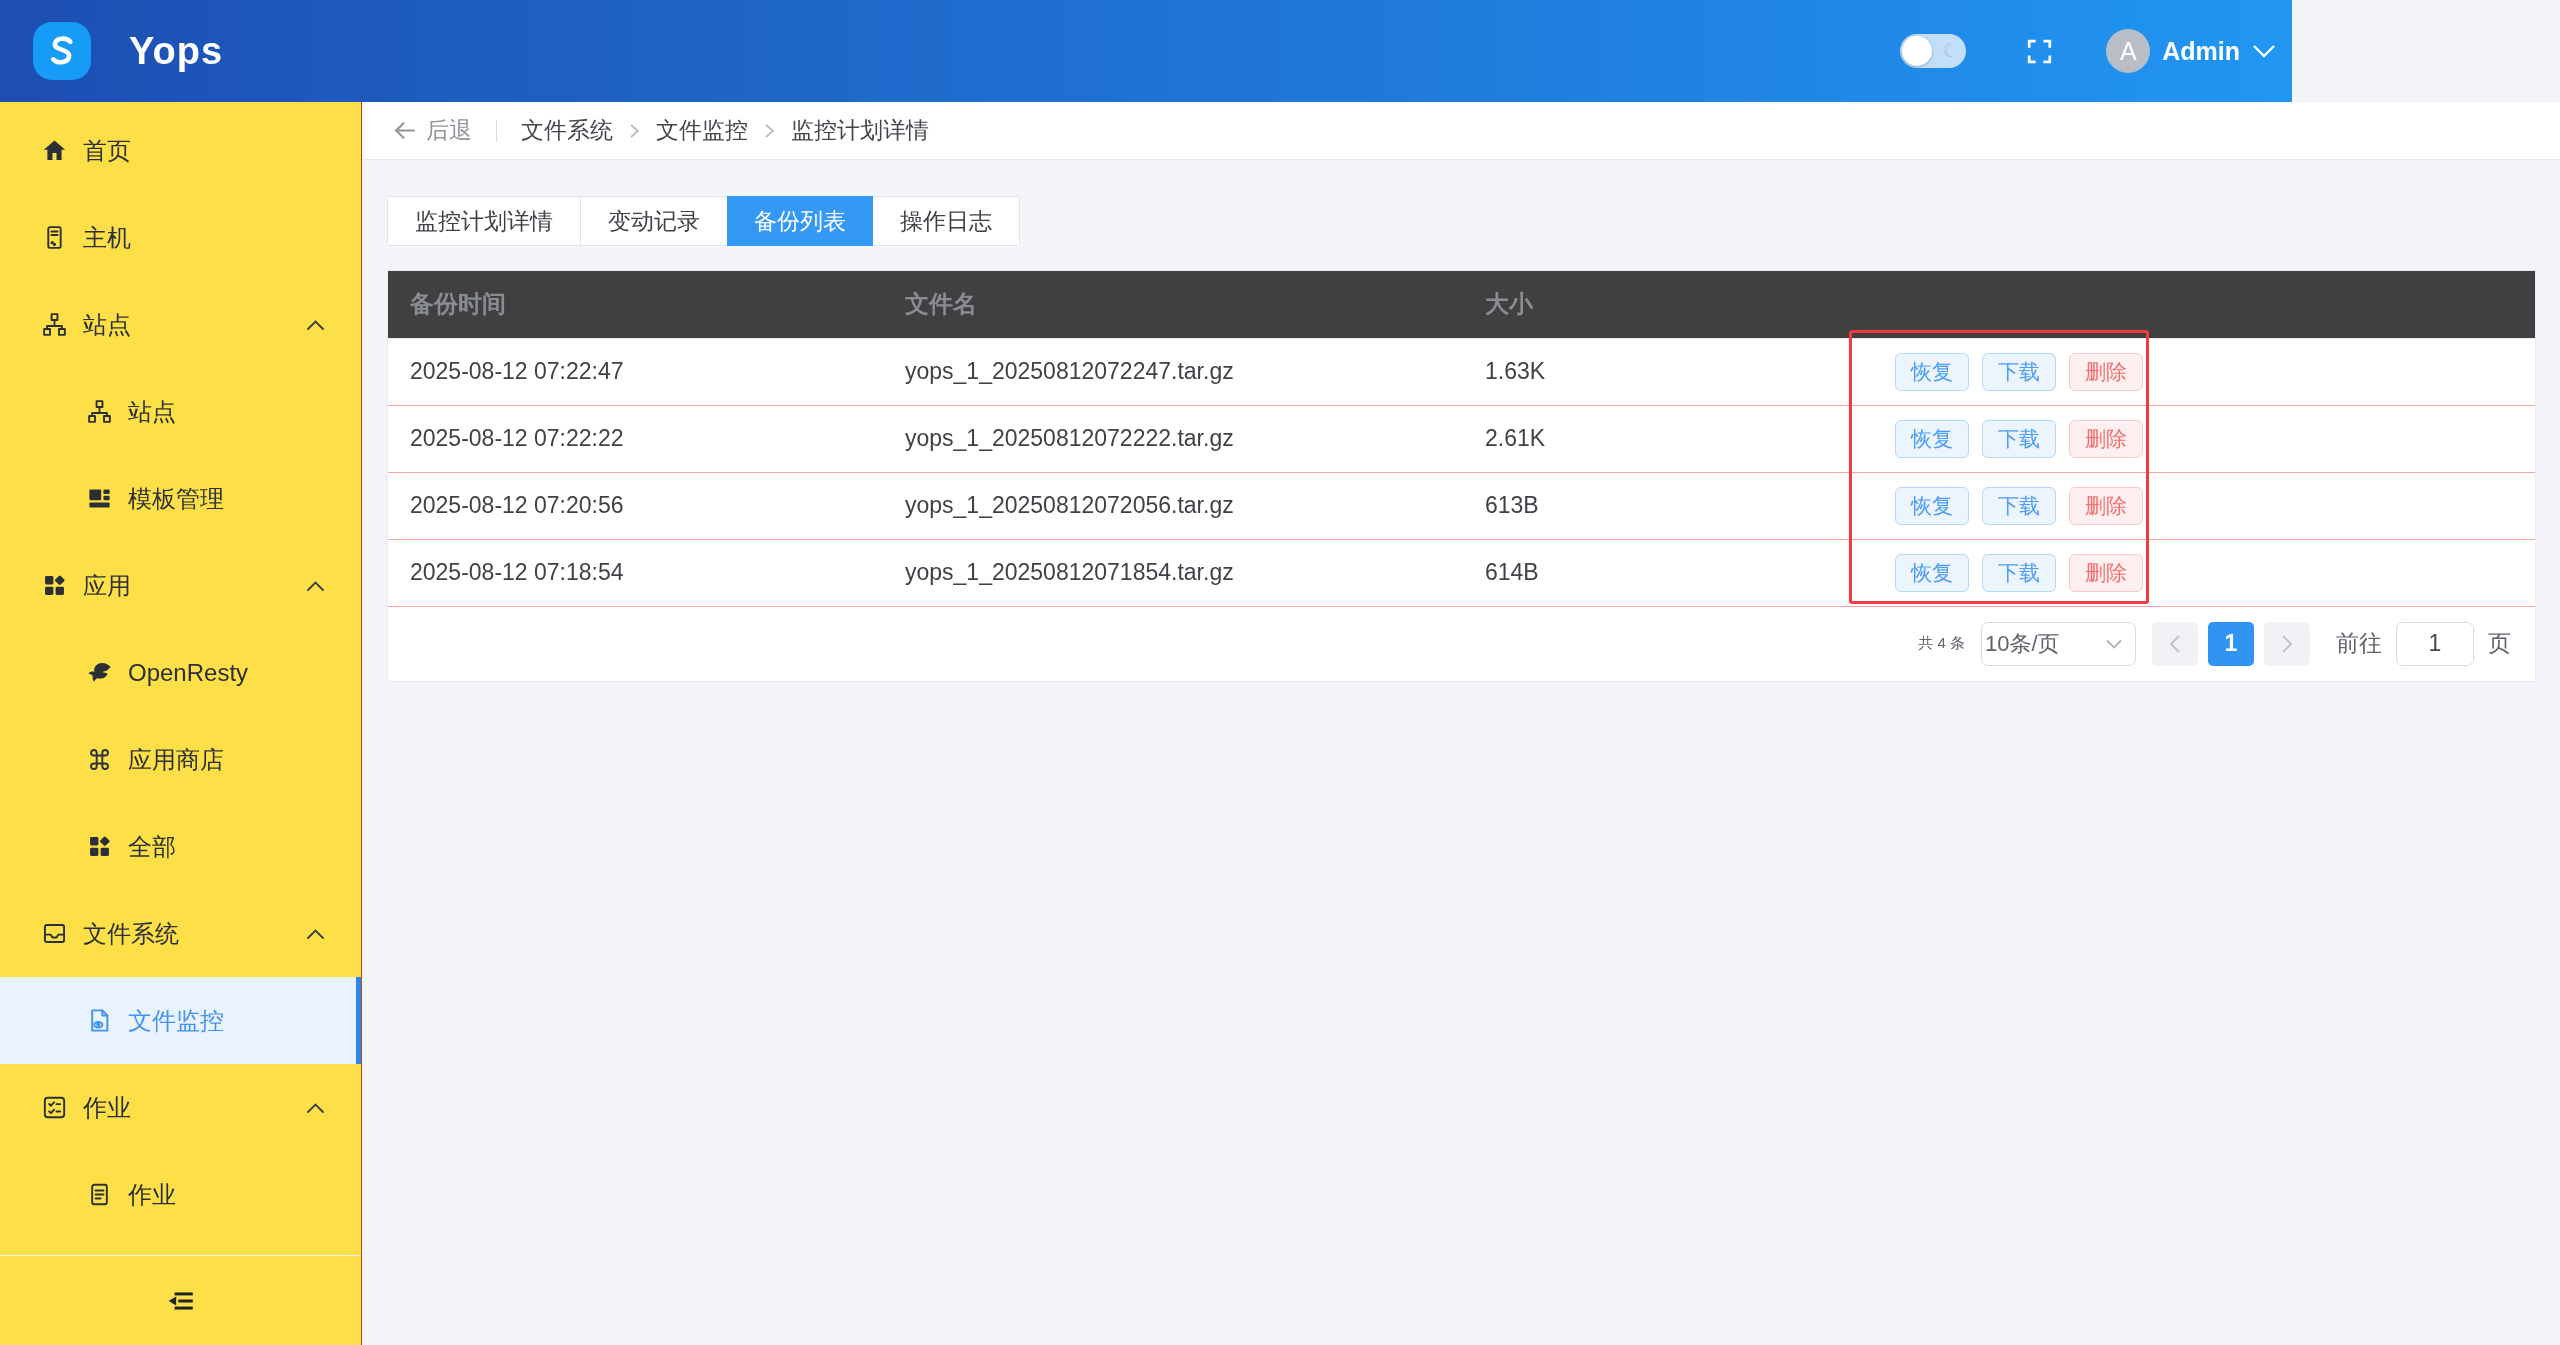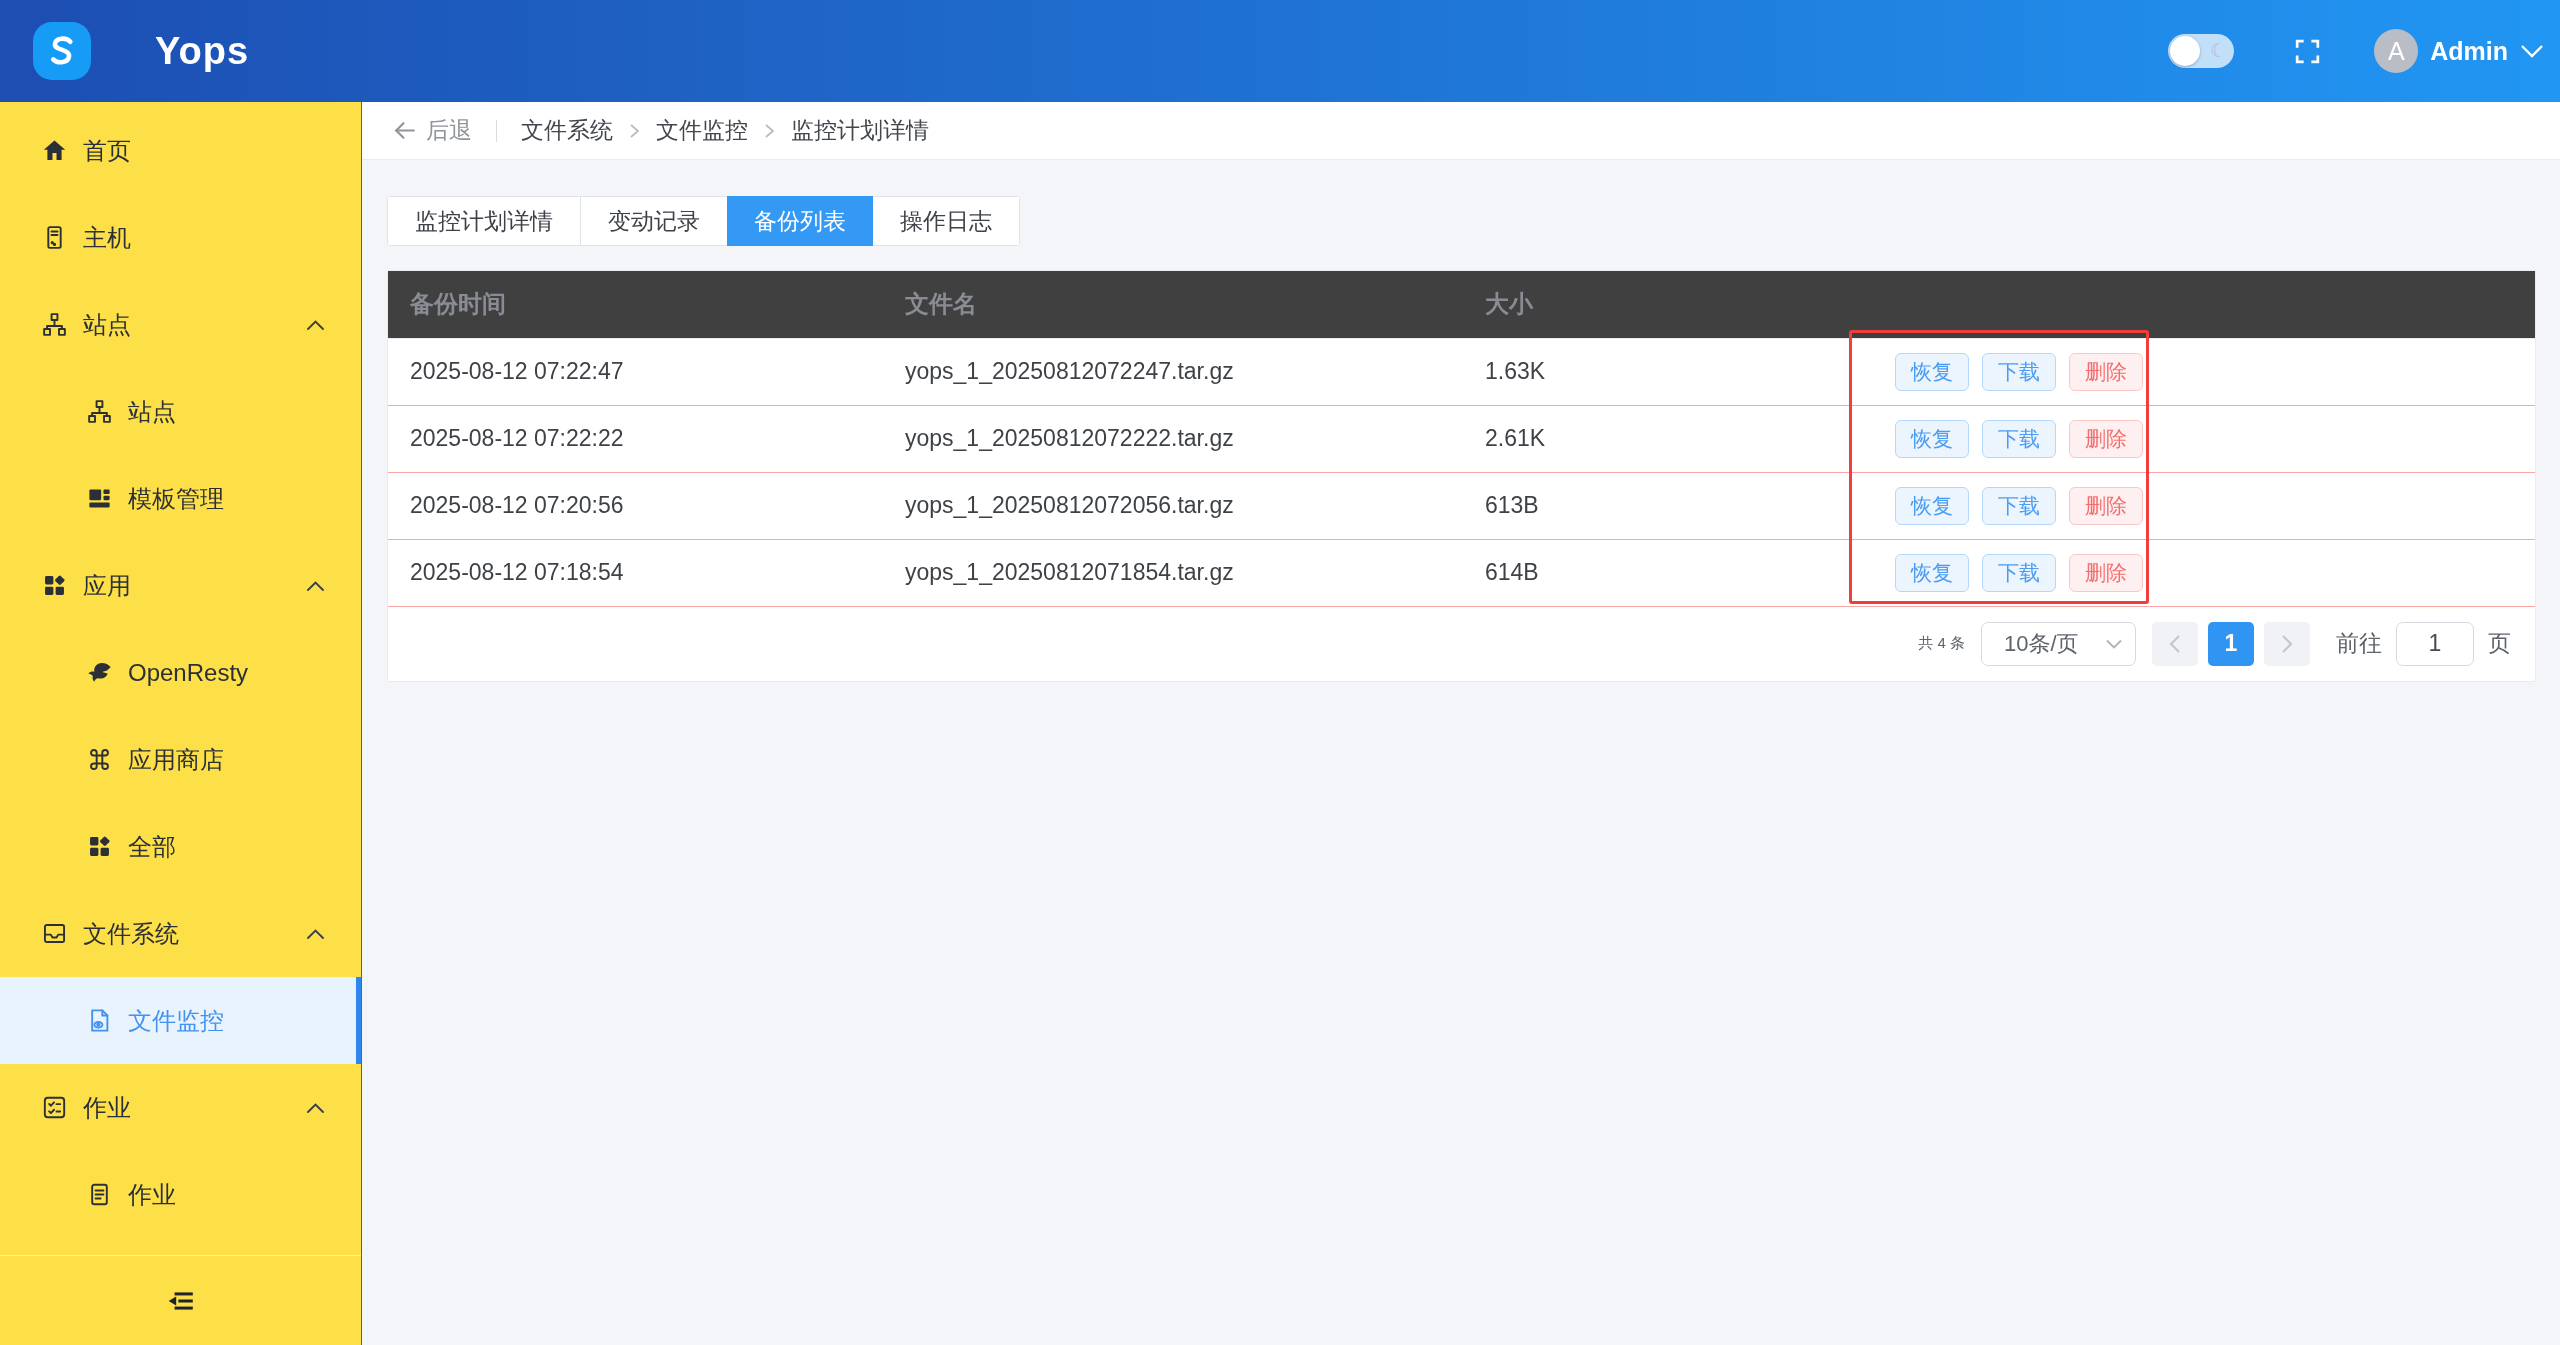--- a/index.html
+++ b/index.html
@@ -1,22 +1,22 @@
 <!DOCTYPE html>
 <html><head>
 <meta charset="utf-8">
 <style>
   * { margin:0; padding:0; box-sizing:border-box; }
   html,body { width:2560px; height:1345px; overflow:hidden;
     font-family:"Liberation Sans","DejaVu Sans",sans-serif; background:#f3f5f8; }
 
   
-  .header { position:absolute; left:0; top:0; width:2560px; height:102px;
+  .header { position:absolute; left:0; top:0; width:2292px; height:102px;
     background:linear-gradient(90deg,#1d4eb2 0%,#2196f3 100%);
-    display:flex; align-items:center; padding:0 16px 0 33px;gap:26px; }
+    display:flex; align-items:center; padding:0 16px 0 33px; }
   .logo-box { width:58px; height:58px; border-radius:19px; background:#169bf7;
     display:flex; align-items:center; justify-content:center; flex:0 0 auto; }
   .logo-box svg { width:40px; height:40px; }
   .app-title { color:#fff; font-size:38px; font-weight:bold; margin-left:38px; letter-spacing:1px; }
   .header-right { margin-left:auto; display:flex; align-items:center; }
   .toggle { width:66px; height:34px; border-radius:17px; background:rgba(255,255,255,.72);
     position:relative; cursor:pointer; }
   .toggle .knob { position:absolute; left:2px; top:2px; width:30px; height:30px;
     border-radius:50%; background:#fff; box-shadow:0 1px 3px rgba(0,0,0,.25); }
   .toggle .moon { position:absolute; right:7px; top:5px; font-size:19px; color:#b4bccb; line-height:24px; }
@@ -80,21 +80,21 @@
   .btn-blue { color:#4b9cf3; border:1px solid #b3d8fb; background:#ecf5fe; }
   .btn-red  { color:#f56c6c; border:1px solid #fbc8c8; background:#fef0f0;text-align:right; }
 
   .annotation { position:absolute; left:1461px; top:59px; width:300px; height:274px;
     border:3px solid #f23d3d; border-radius:3px; pointer-events:none; z-index:5; }
 
   .pagebar { height:74px; display:flex; align-items:center; justify-content:flex-end;
     padding-right:24px; }
   .pg-total { font-size:15px; color:#5f646b; margin-right:16px; }
   .pg-select { width:155px; height:44px; border:1px solid #d6dae0; border-radius:7px;
-    display:flex; align-items:center; padding-left:22px; position:relative; cursor:pointer;
+    display:flex; align-items:center; padding-left:3px; position:relative; cursor:pointer;
     font-size:22px; color:#5f646b; margin-right:16px; background:#fff; }
   .pg-select .sel-chev { position:absolute; right:13px; top:50%; transform:translateY(-50%); display:flex; }
   .pg-btn { width:46px; height:44px; border-radius:5px; background:#f1f2f5; display:flex;
     align-items:center; justify-content:center; margin-right:10px; cursor:pointer; }
   .pg-num { width:46px; height:44px; border-radius:5px; background:#3095f2; color:#fff;
     font-size:23px; font-weight:bold; display:flex; align-items:center; justify-content:center;
     margin-right:10px; cursor:pointer; }
   .pg-goto { font-size:23px; color:#5f646b; margin:0 14px 0 16px; }
   .pg-input { width:78px; height:44px; border:1px solid #d6dae0; border-radius:7px;
     text-align:center; font-size:23px; color:#454950; outline:none;

